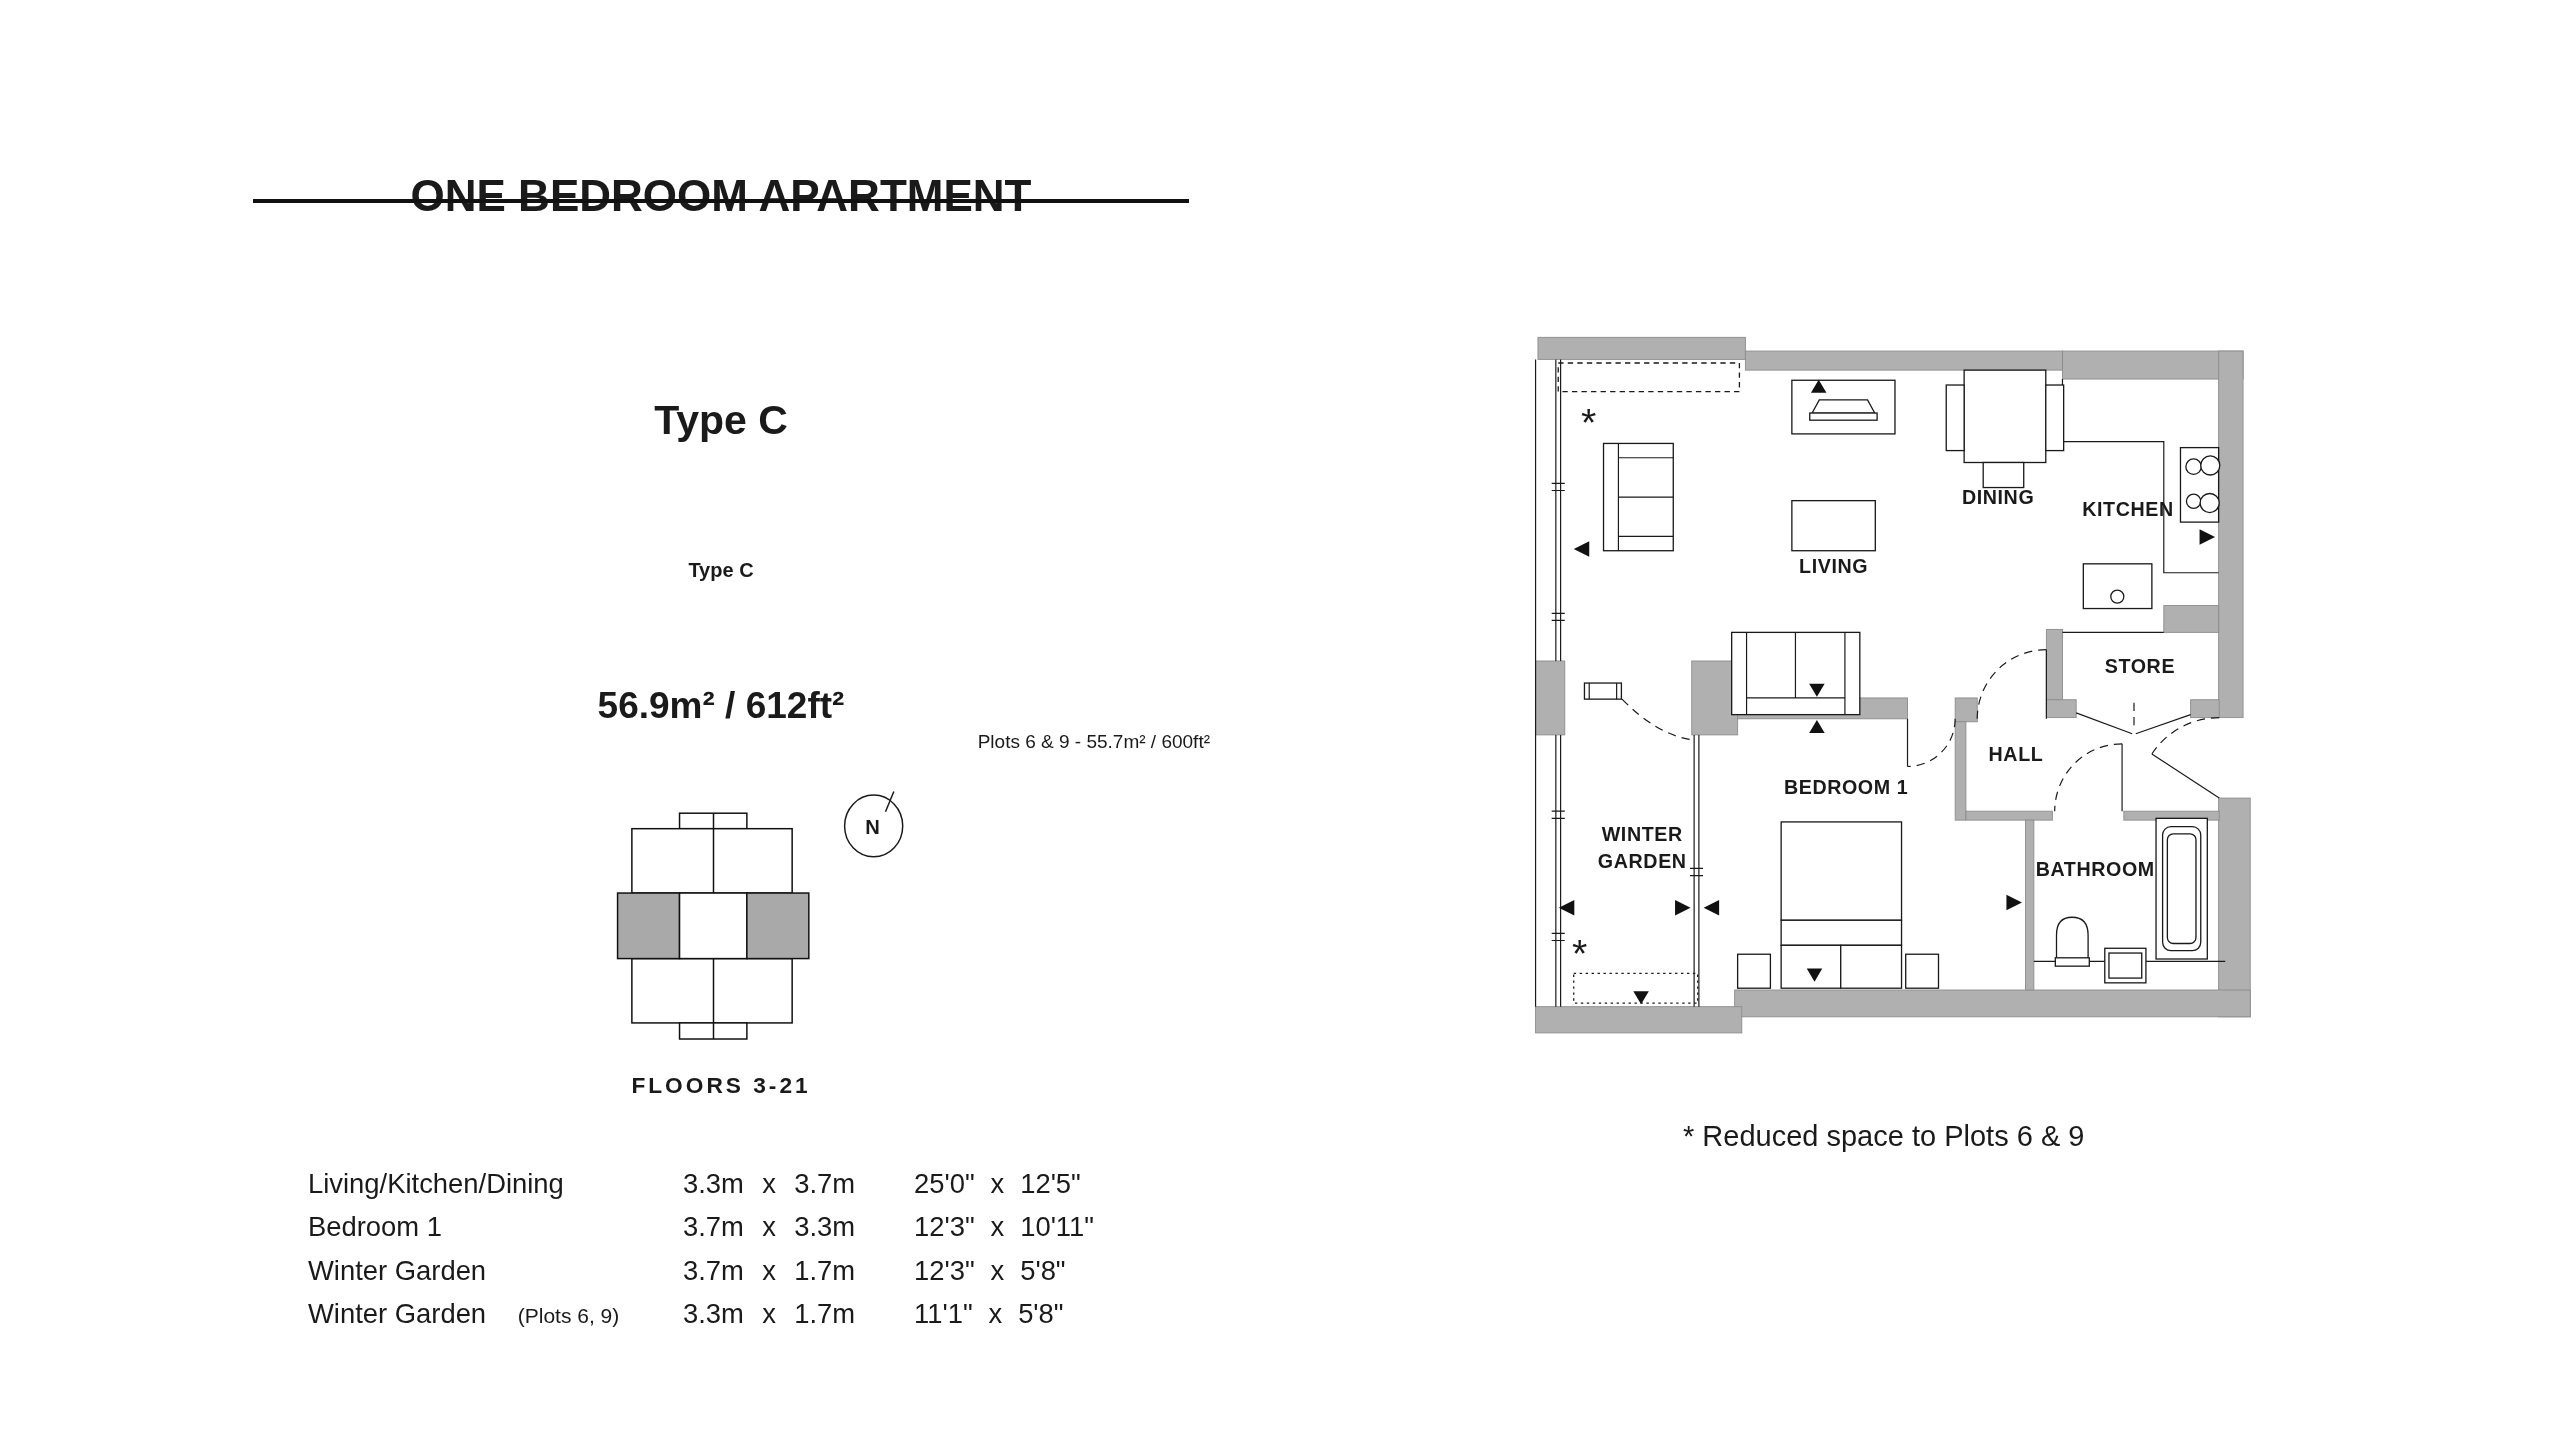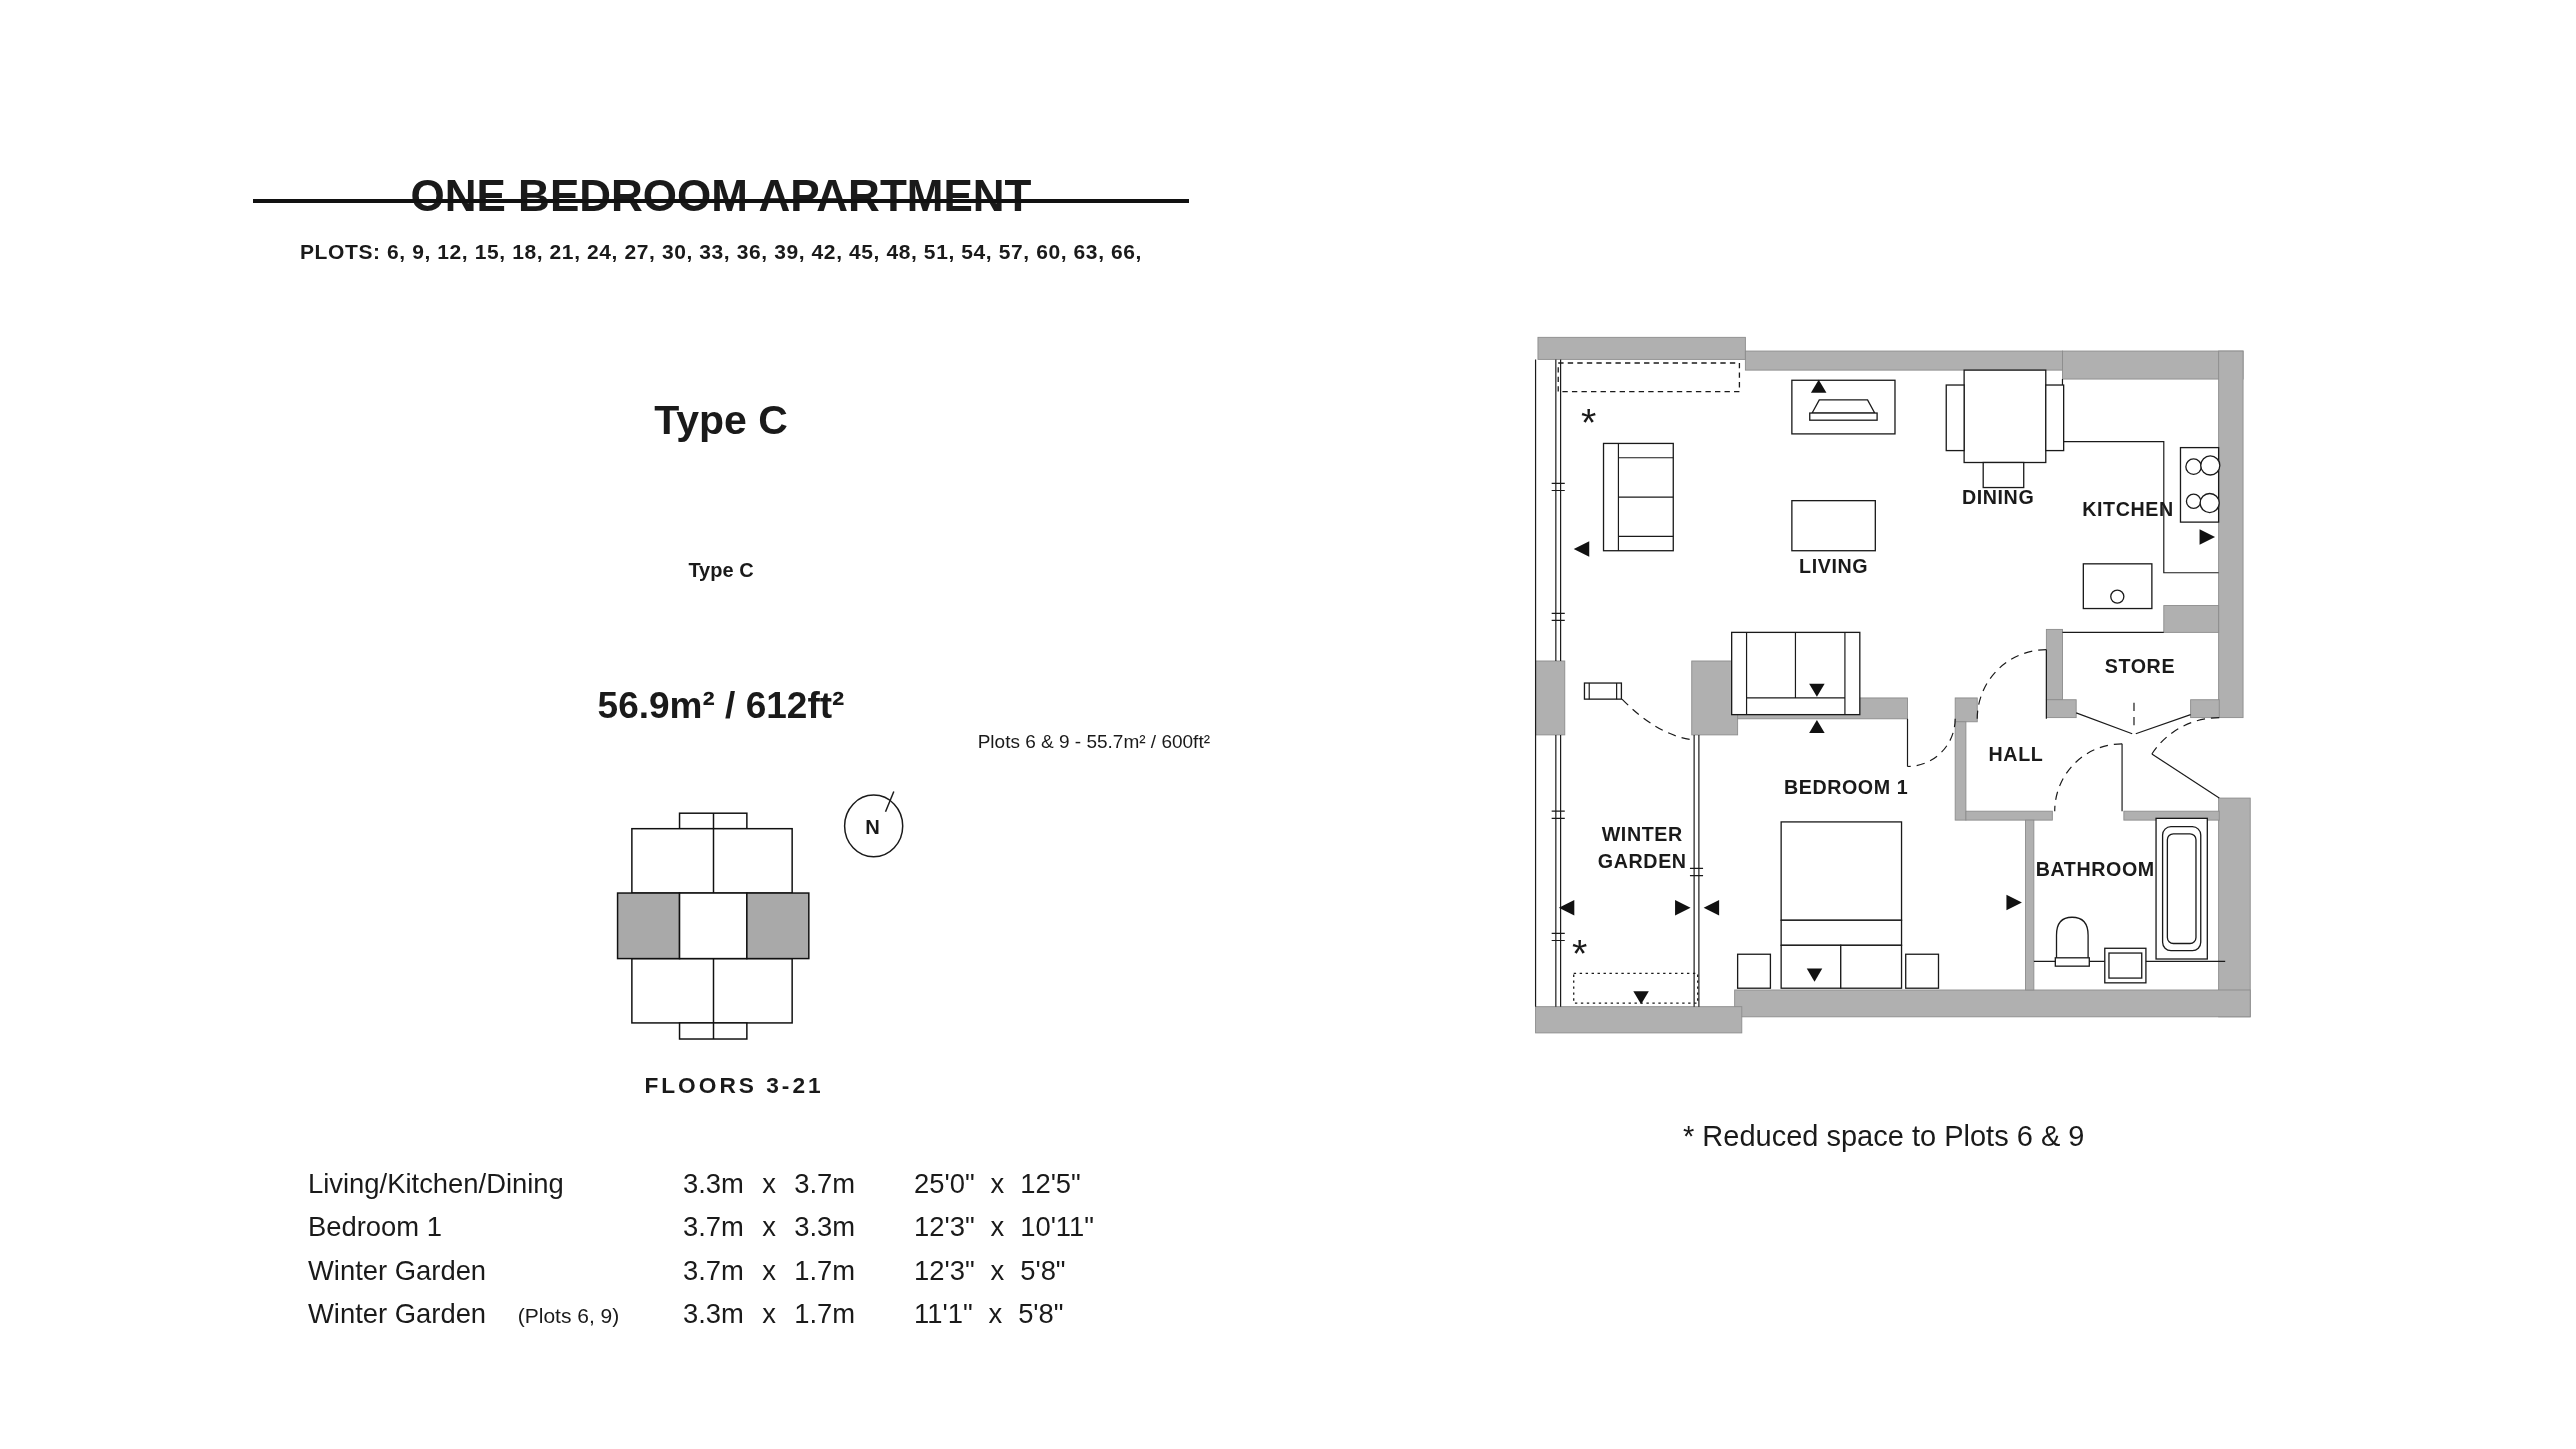--- a/index.html
+++ b/index.html
@@ -11,21 +11,21 @@
   .left-col{position:absolute;left:244px;top:0;width:954px;text-align:center;}
   .page-title{position:absolute;left:0;top:142px;width:100%;font-size:44px;font-weight:bold;
               letter-spacing:0px;}
   .title-rule{position:absolute;left:9px;top:199px;width:936px;height:4.2px;background:#111;}
   .plots{position:absolute;left:0;top:234px;width:100%;font-size:21px;font-weight:bold;
          line-height:35px;letter-spacing:0.6px;}
   .type-heading{position:absolute;left:0;top:363px;width:100%;font-size:41px;font-weight:bold;}
   .key-caption{position:absolute;left:0;top:559px;width:100%;font-size:20px;font-weight:bold;}
   .area{position:absolute;left:0;top:685px;width:100%;font-size:37px;font-weight:bold;}
   .area-note{position:absolute;left:12px;top:731px;width:100%;font-size:19px;text-align:right;}
-  .floors{position:absolute;left:13px;top:1072px;width:100%;font-size:22.7px;font-weight:bold;
+  .floors{position:absolute;left:0;top:1072px;width:100%;font-size:22.7px;font-weight:bold;
           letter-spacing:3px;}
 
   
   .dim-row{position:absolute;height:33px;white-space:nowrap;font-size:27.4px;}
   .dim-room{position:absolute;left:308px;}
   .dim-room-note{font-size:21px;margin-left:24px;}
   .dim-metric{position:absolute;left:683px;word-spacing:10.7px;}
   .dim-imperial{position:absolute;left:914px;word-spacing:8.3px;}
 
   
@@ -50,21 +50,20 @@
   .compass-n{font-family:"Liberation Sans",sans-serif;font-size:34px;font-weight:bold;
              fill:#1a1a1a;text-anchor:middle;}
 </style>
 </head>
 <body>
 
 <div class="left-col">
   <h1 class="page-title">ONE BEDROOM APARTMENT</h1>
   <div class="title-rule"></div>
   <div class="plots">
-    <div>PLOTS: 6, 9, 12, 15, 18, 21, 24, 27, 30, 33, 36, 39, 42, 45, 48, 51, 54, 57, 60, 63, 66,</div>
   </div>
   <h2 class="type-heading">Type C</h2>
   <div class="key-caption">Type C</div>
   <div class="area">56.9m² / 612ft²</div>
   <div class="area-note">Plots 6 &amp; 9 - 55.7m² / 600ft²</div>
   <div class="floors">FLOORS 3-21</div>
 </div>
 
 <svg class="abs" style="left:614px;top:810px;" width="199" height="234" viewBox="0 0 334 392">
   <rect class="kp-white" x="110" y="5" width="113" height="26"></rect>

